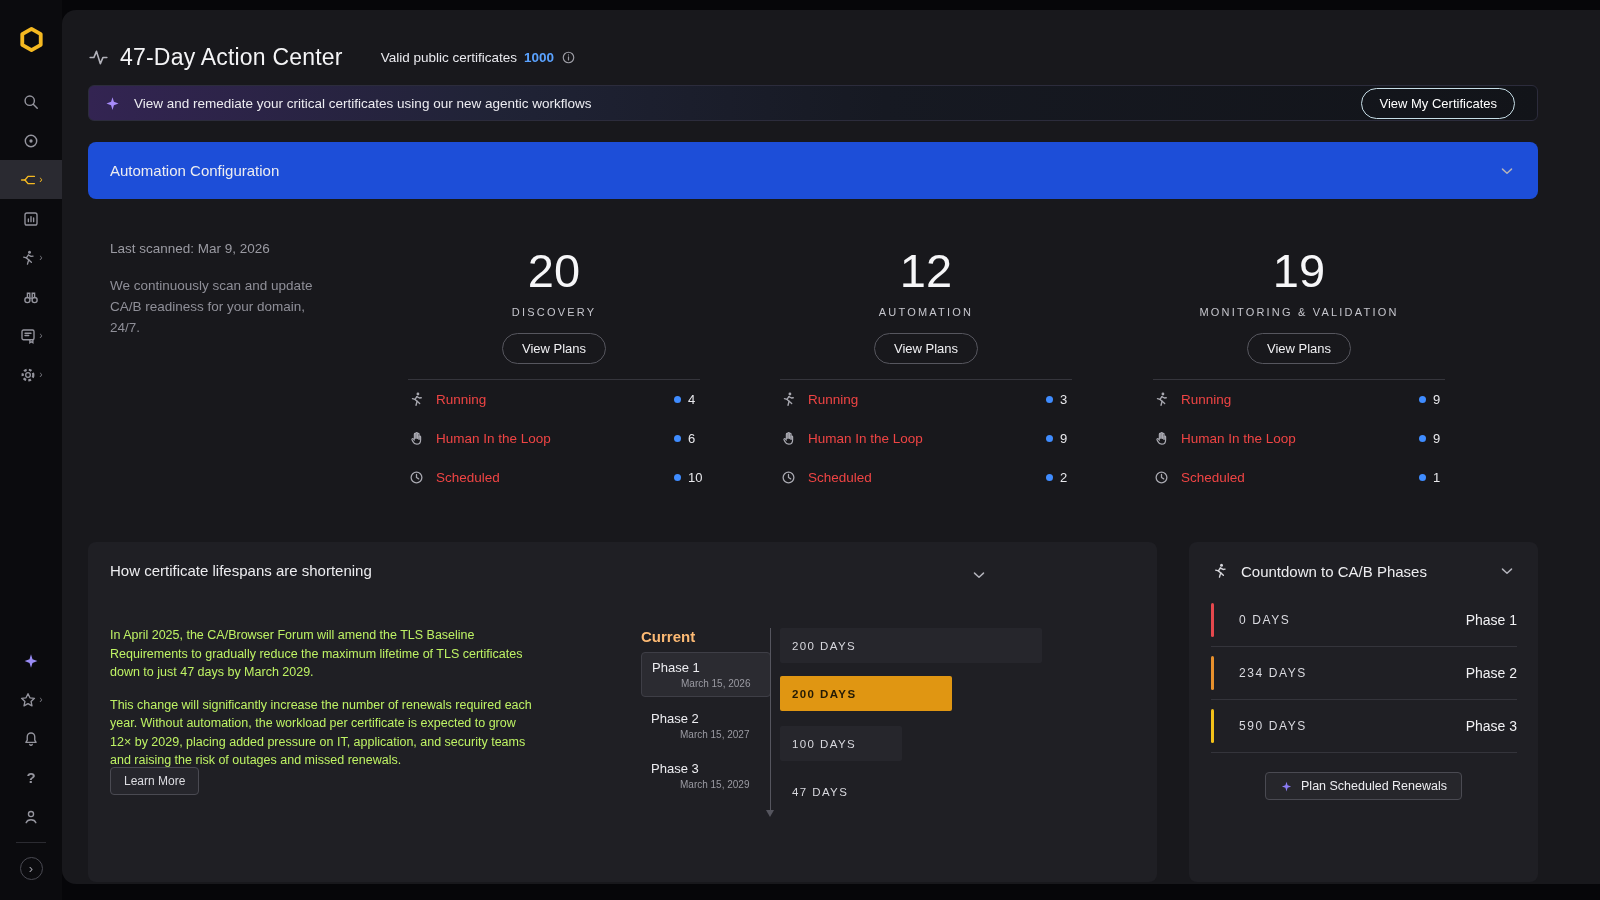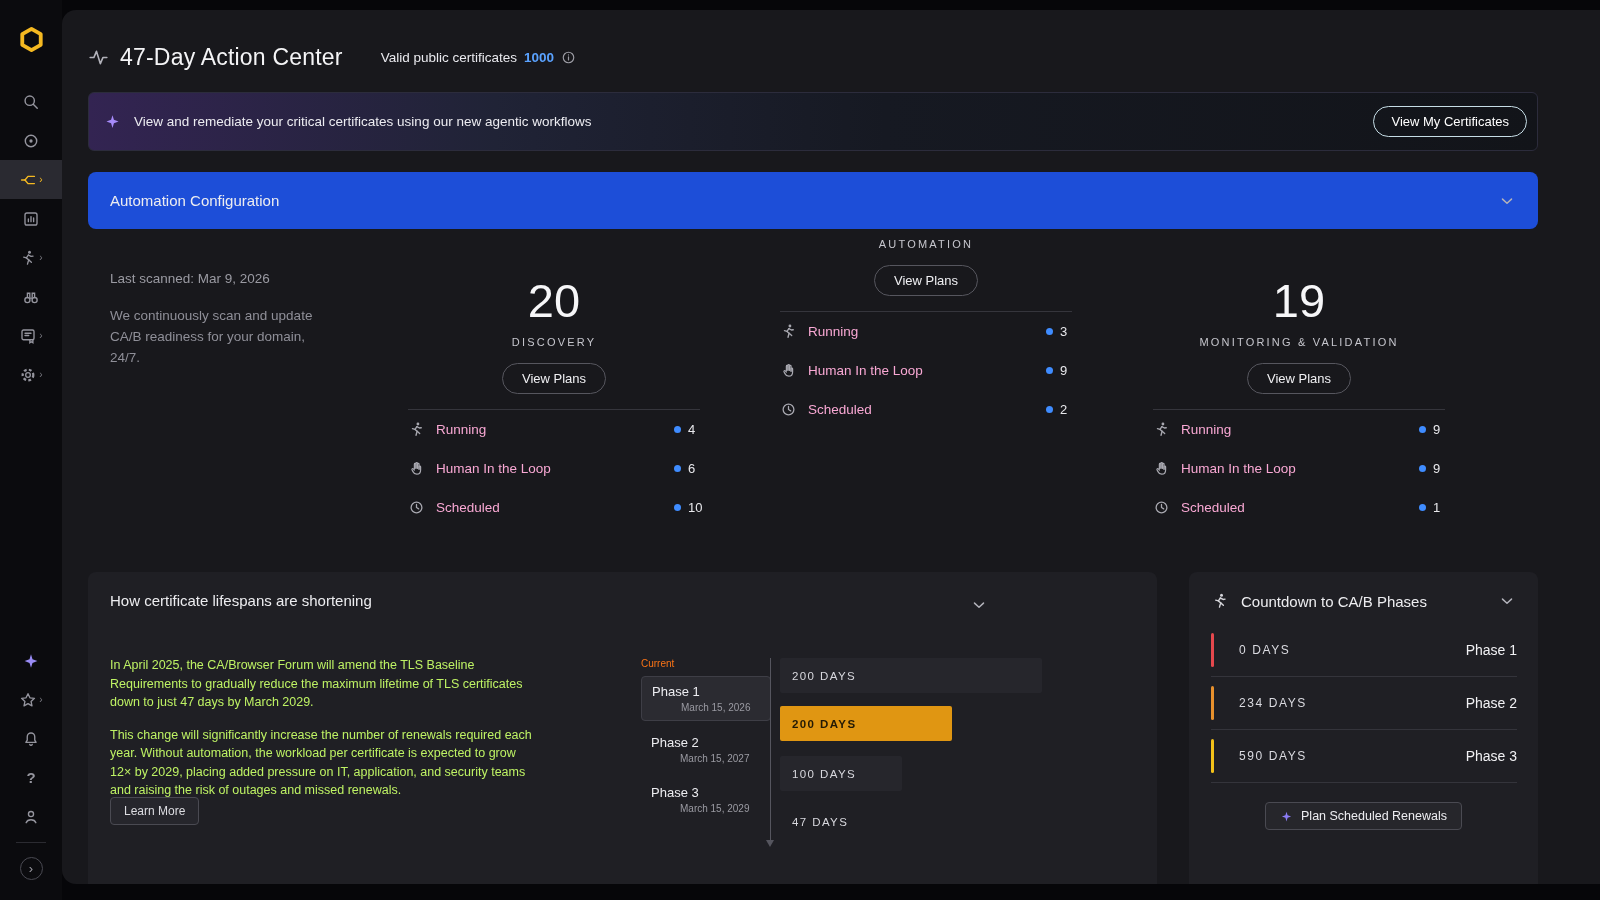--- a/index.html
+++ b/index.html
@@ -28,21 +28,21 @@
 
   
   .topbar { margin-top:26px; height:42px; display:flex; align-items:center; }
   .pulse-icon { width:21px; height:21px; color:#b2b2ba; }
   .page-title { margin-left:11px; font-size:23px; font-weight:500; color:#f4f4f6; letter-spacing:.2px; }
   .cert-info { margin-left:38px; display:flex; align-items:center; gap:7px; font-size:13.5px; color:#e9e9ee; }
   .cert-count { color:#5aa2ff; font-weight:700; cursor:pointer; }
   .info-icon { width:15px; height:15px; color:#9a9aa2; cursor:pointer; }
 
   
-  .banner { margin-top:14px; height:59px; border-radius:6px; display:flex; align-items:center; padding:0 10px 0 15px;
+  .banner { margin-top:7px; height:36px; border-radius:6px; display:flex; align-items:center; padding:0 22px 0 15px;
     background:linear-gradient(90deg,#332452 0%, #202336 28%, #161922 55%, #121419 100%);
     border:1px solid #2c2c3c; }
   .banner-sparkle { width:17px; height:17px; color:#a78bfa; flex:none; }
   .banner-text { margin-left:13px; font-size:13.5px; color:#ececf1; }
   .banner-btn { margin-left:auto; background:transparent; border:1px solid #c6dde6; border-radius:17px; color:#ffffff;
     font-family:inherit; font-size:13px; padding:7px 17px; cursor:pointer; }
 
   
   .auto-header { margin-top:21px; height:57px; background:#1d4ed8; border-radius:8px; display:flex; align-items:center; padding:0 22px; cursor:pointer; }
   .auto-title { font-size:15px; font-weight:500; color:#ededf0; }
@@ -56,41 +56,41 @@
   .stat-col { position:absolute; top:0; width:292px; }
   .stat-col.c1 { left:320px; } .stat-col.c2 { left:692px; } .stat-col.c3 { left:1065px; }
   .stat-count { margin-top:46px; text-align:center; font-size:47px; font-weight:300; color:#f6f6f8; line-height:1.1; }
   .stat-label { margin-top:9px; text-align:center; font-size:11px; letter-spacing:2.2px; color:#c6c6cd; }
   .view-plans { display:block; margin:15px auto 0; background:transparent; border:1px solid #56565e; border-radius:17px;
     color:#f0f0f3; font-family:inherit; font-size:13px; padding:7px 19px; cursor:pointer; }
   .stat-rows { margin-top:15px; border-top:1px solid #35353c; }
   .stat-row { height:39px; display:flex; align-items:center; gap:11px; }
   .row-icon { width:17px; height:17px; color:#a8a8b0; flex:none; display:flex; }
   .row-icon svg { width:17px; height:17px; }
-  .row-label { font-size:13.5px; color:#f9a8d4; }
+  .row-label { font-size:13.5px; color:#ef4444; }
   .val { margin-left:auto; width:26px; display:flex; align-items:center; gap:7px; }
   .dot { width:7px; height:7px; border-radius:50%; background:#3f8cff; flex:none; }
   .val span { font-size:13px; color:#e8e8ec; }
 
   
   .bottom-row { margin-top:20px; display:flex; gap:32px; height:340px; }
   .card { background:#1f1f24; border-radius:8px; position:relative; }
   .lifespan-card { flex:1; }
   .countdown-card { width:349px; flex:none; }
   .card-header { display:flex; align-items:center; padding:20px 22px 0 22px; }
   .card-title { font-size:15px; font-weight:500; color:#ededf0; }
   .lifespan-chev { position:absolute; left:882px; top:24px; }
 
   .ls-text { position:absolute; left:22px; top:84px; width:424px; font-size:12.5px; line-height:1.48; color:#bef264; }
   .ls-text p + p { margin-top:14px; }
   .learn-more { position:absolute; left:22px; top:225px; background:#26262c; border:1px solid #4a4a52; border-radius:4px;
     color:#dcdce1; font-family:inherit; font-size:12px; padding:6px 13px; cursor:pointer; }
 
   .phase-col { position:absolute; left:553px; top:86px; width:130px; }
-  .current-label { font-size:10px; font-weight:400; color:#f97316; }
+  .current-label { font-size:15px; font-weight:700; color:#fdba74; }
   .phase-item { margin-top:7px; padding:7px 10px; border-radius:4px; cursor:pointer; }
   .phase-item.selected { background:#2b2b31; border:1px solid #3e3e46; }
   .phase-name { font-size:13px; color:#ededf1; }
   .phase-date { margin-top:3px; font-size:10px; color:#9a9aa2;padding-left:29px; }
 
   .timeline { position:absolute; left:682px; top:86px; width:1px; height:182px; background:#55555e; }
   .timeline::after { content:""; position:absolute; left:-4px; bottom:-7px; border-left:4px solid transparent; border-right:4px solid transparent; border-top:7px solid #55555e; }
 
   .bar { position:absolute; left:692px; height:35px; display:flex; align-items:center; padding-left:12px;
     background:#26262c; border-radius:2px; font-size:11.5px; letter-spacing:1.4px; color:#d8d8de; }
@@ -308,20 +308,21 @@
                 <span class="row-label">Scheduled</span>
                 <span class="val">
                     <i class="dot"></i>
                     <span>10</span>
                   </span>
               </div>
             </div>
           </div>
 
           <div class="stat-col c2">
+            <div class="stat-count">12</div>
             <div class="stat-label">AUTOMATION</div>
             <button class="view-plans">View Plans</button>
             <div class="stat-rows">
               <div class="stat-row">
                 <span class="row-icon">
                   <svg viewBox="0 0 24 24" fill="none" stroke="currentColor" stroke-width="1.9" stroke-linecap="round" stroke-linejoin="round">
                       <circle cx="14" cy="4.2" r="2" fill="currentColor" stroke="none"></circle>
                       <path d="M12.5 8l-2.6 3.9 3 2.6-1.6 5.6"></path>
                       <path d="M9.9 11.9l-3.6-1"></path>
                       <path d="M12.9 14.5l3.6 3.1"></path>

